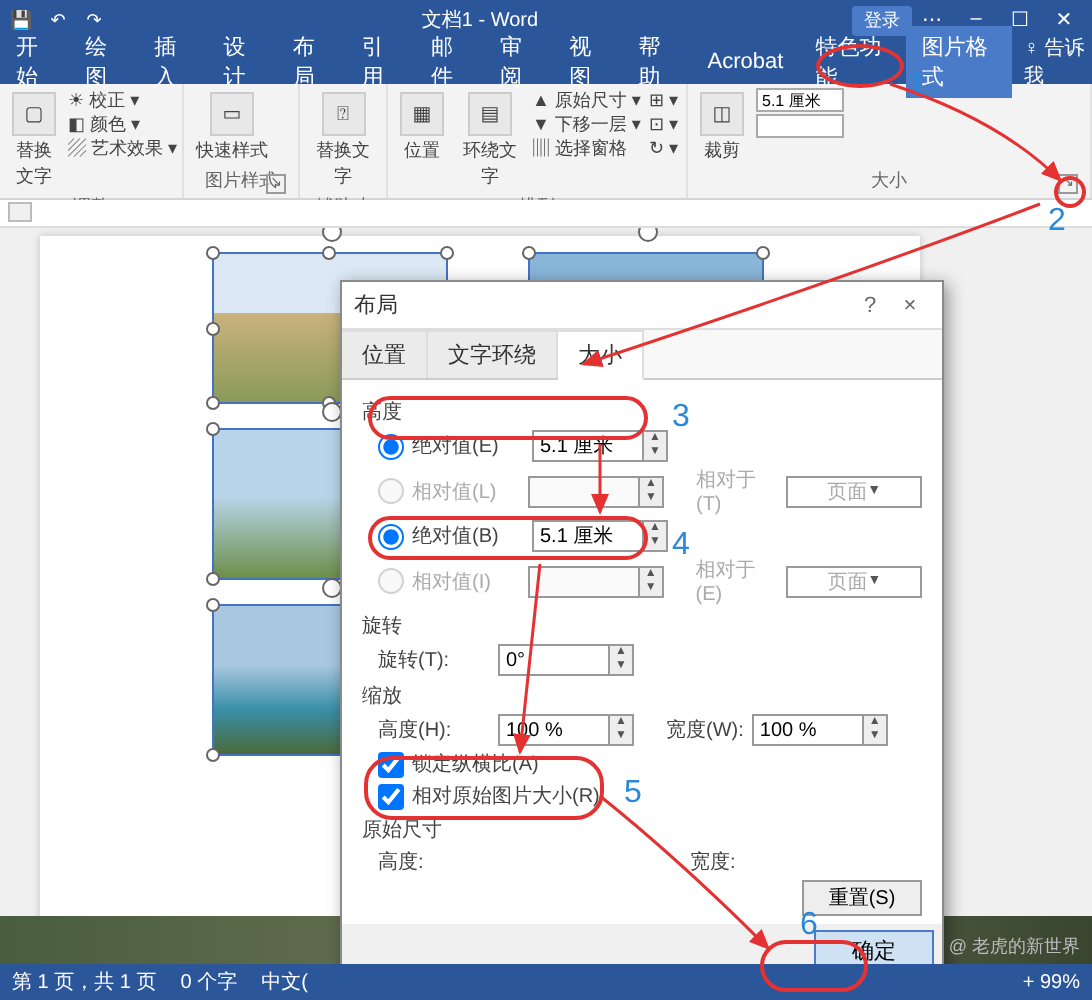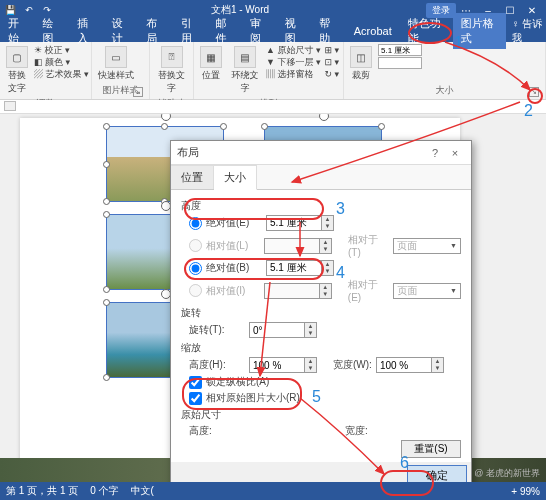--- a/index.html
+++ b/index.html
@@ -46,21 +46,21 @@
 .dlg-body{padding:6px 10px;background:#fff;height:272px;font-size:10px;color:#444}
 .section-title{font-size:10px;margin:3px 0 2px}
 .row{display:flex;align-items:center;gap:4px;margin:2px 0 2px 8px}
 .row input[type=radio],.row input[type=checkbox]{margin:0}
 .row .lbl{width:56px;font-size:10px}
 .row .lbl2{font-size:10px;margin-left:12px}
 .spin{display:flex;align-items:center}
 .spin input{width:56px;height:16px;border:1px solid #999;font-size:10px;padding:0 3px}
 .spin .arrows{width:12px;height:16px;border:1px solid #999;border-left:0;display:flex;flex-direction:column;background:#eee}
 .spin .arrows span{flex:1;font-size:6px;text-align:center;line-height:7px;color:#555}
-.combo{width:70px;height:16px;border:1px solid #999;background:#fff;font-size:10px;padding:0 3px;display:flex;align-items:center;justify-content:space-between}
+.combo{width:70px;height:16px;border:1px solid #999;background:#fff;font-size:10px;padding:0 3px;display:flex;align-items:center;justify-content:center}
 .combo .arr{font-size:7px;color:#555}
 .dlg-buttons{position:absolute;bottom:6px;right:4px;display:flex;gap:6px}
 .dlg-buttons button{width:60px;height:20px;font-size:11px;border:1px solid #888;background:#e6e6e6}
 .dlg-buttons .ok{background:#cfe2f3;border-color:#4a7bc8}
 .statusbar{position:absolute;bottom:0;left:0;right:0;height:18px;background:#2b579a;color:#fff;display:flex;align-items:center;font-size:10px;padding:0 6px;gap:12px}
 .statusbar .zoom{position:absolute;right:6px}
 .bottom-img{position:absolute;left:0;bottom:18px;right:0;height:24px;background:linear-gradient(90deg,#4a5d3f,#6b7555,#3a4530)}
 .circle{position:absolute;border:2px solid #e43232;border-radius:50%;pointer-events:none}
 .arrow{position:absolute;pointer-events:none}
 .num{position:absolute;color:#2b88d8;font-size:16px;font-weight:400;pointer-events:none}
@@ -223,20 +223,21 @@
 <div class="bottom-img"></div>
 
 <div class="dialog">
   <div class="dlg-title">
     <div class="t">布局</div>
     <div class="btn">?</div>
     <div class="btn">×</div>
   </div>
   <div class="dlg-tabs">
     <div class="dtab">位置</div>
+    <div class="dtab">文字环绕</div>
     <div class="dtab active">大小</div>
   </div>
   <div class="dlg-body">
     <div class="section-title">高度</div>
     <div class="row">
       <input type="radio" checked="" style="">
       <span class="lbl">绝对值(E)</span>
       <div class="spin">
           <input value="5.1 厘米" style="">
           <div class="arrows">

